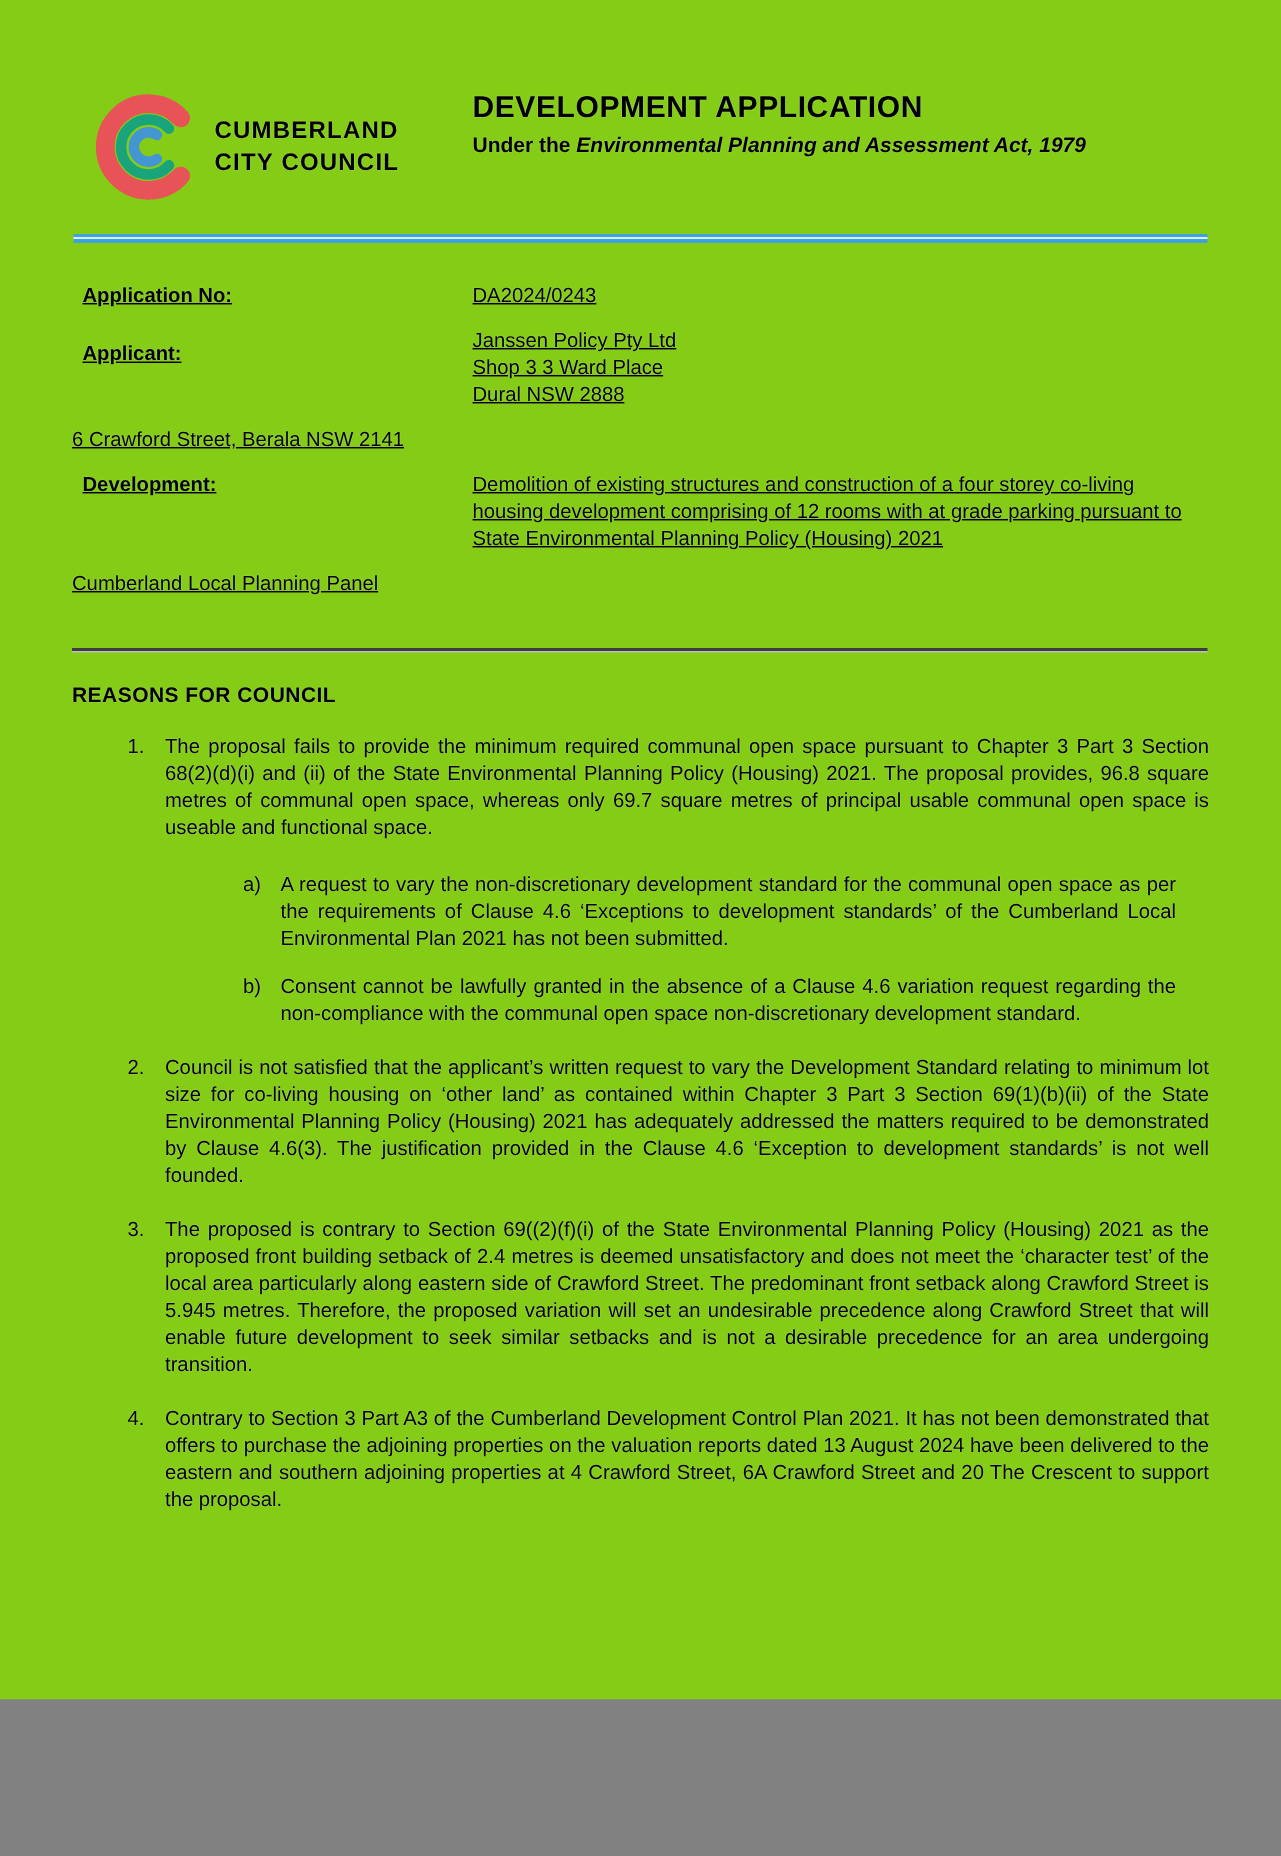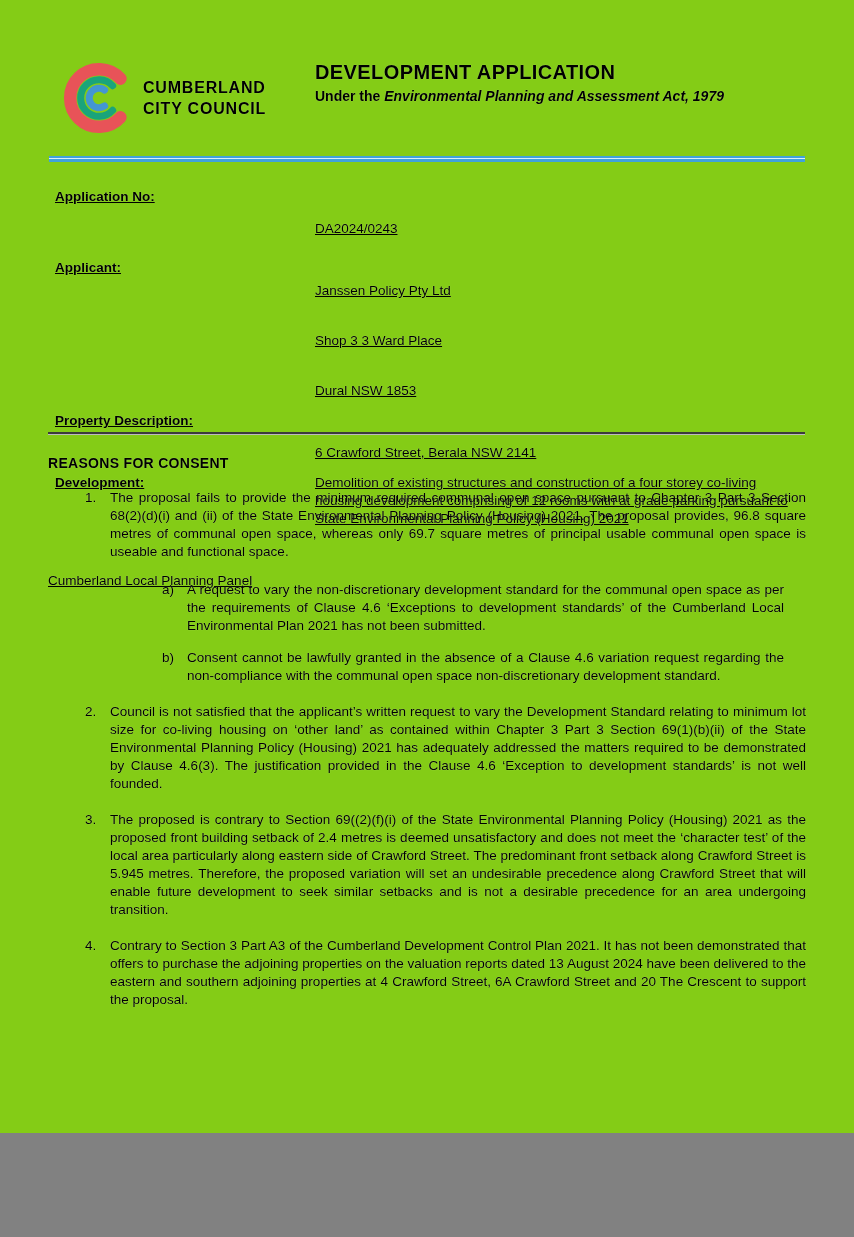--- a/index.html
+++ b/index.html
@@ -38,21 +38,21 @@
       #3fa2dd 52%, #3fa2dd 100%);
   }
 
   
   .details { position: absolute; left: 48px; top: 188px; width: 758px; font-size: 13.5px; }
   .row { display: flex; margin-bottom: 12px; text-decoration: underline; }
   .row:nth-child(4) { }
   .label { width: 267px; font-weight: bold; padding-left: 7px; box-sizing: border-box; line-height: 18px; }
   .row.applicant .label { padding-top: 9px; }
   .value { flex: 1; line-height: 18px; }
-  .vline { line-height: 18px; margin-top: 32px; }
+  .vline { line-height: 18px; }
 
   .tbl-divider {
     position: absolute; left: 48px; top: 432px; width: 757px; height: 3px;
     background: linear-gradient(to bottom, #3c3c3c 0, #3c3c3c 2px, #bdbdbd 2px, #bdbdbd 3px);
   }
 
   
   .reasons-heading {
     position: absolute; left: 48px; top: 455px;
     font-size: 14px; font-weight: bold; letter-spacing: 0.3px;
@@ -96,47 +96,46 @@
       <div class="value">
         <div class="vline">DA2024/0243</div>
       </div>
     </div>
 
     <div class="row applicant">
       <div class="label">Applicant:</div>
       <div class="value">
         <div class="vline">Janssen Policy Pty Ltd</div>
         <div class="vline">Shop 3 3 Ward Place</div>
-        <div class="vline">Dural NSW 1853</div>
+        <div class="vline">Dural NSW 2888</div>
       </div>
     </div>
 
     <div class="row">
-      <div class="label">Property Description:</div>
       <div class="value">
         <div class="vline">6 Crawford Street, Berala NSW 2141</div>
       </div>
     </div>
 
     <div class="row">
       <div class="label">Development:</div>
       <div class="value">Demolition of existing structures and construction of a four storey co-living housing development comprising of 12 rooms with at grade parking pursuant to State Environmental Planning Policy (Housing) 2021</div>
     </div>
 
     <div class="row">
       <div class="value">
         <div class="vline">Cumberland Local Planning Panel</div>
       </div>
     </div>
 
   </div>
 
   <div class="tbl-divider"></div>
 
-  <div class="reasons-heading">REASONS FOR CONSENT</div>
+  <div class="reasons-heading">REASONS FOR COUNCIL</div>
 
   <div class="reasons">
 
     <div class="ritem gap-lg">
       <span class="marker">1.</span>
       <span>The proposal fails to provide the minimum required communal open space pursuant to Chapter 3 Part 3 Section 68(2)(d)(i) and (ii) of the State Environmental Planning Policy (Housing) 2021. The proposal provides, 96.8 square metres of communal open space, whereas only 69.7 square metres of principal usable communal open space is useable and functional space.</span>
     </div>
 
     <div class="ritem sub gap-sm">
       <span class="marker">a)</span>

